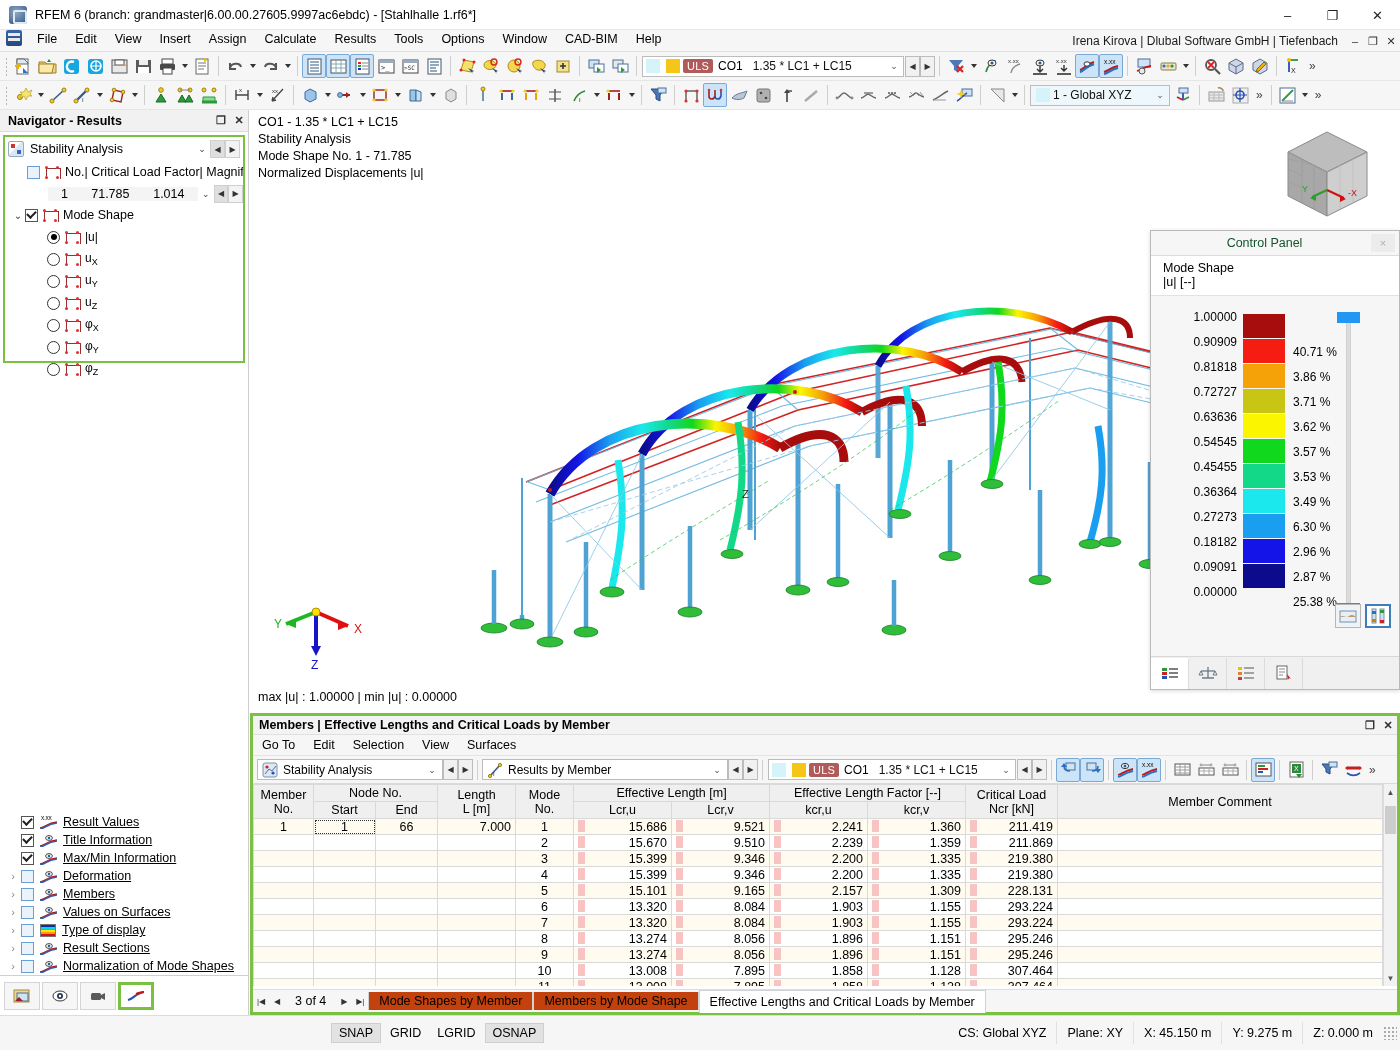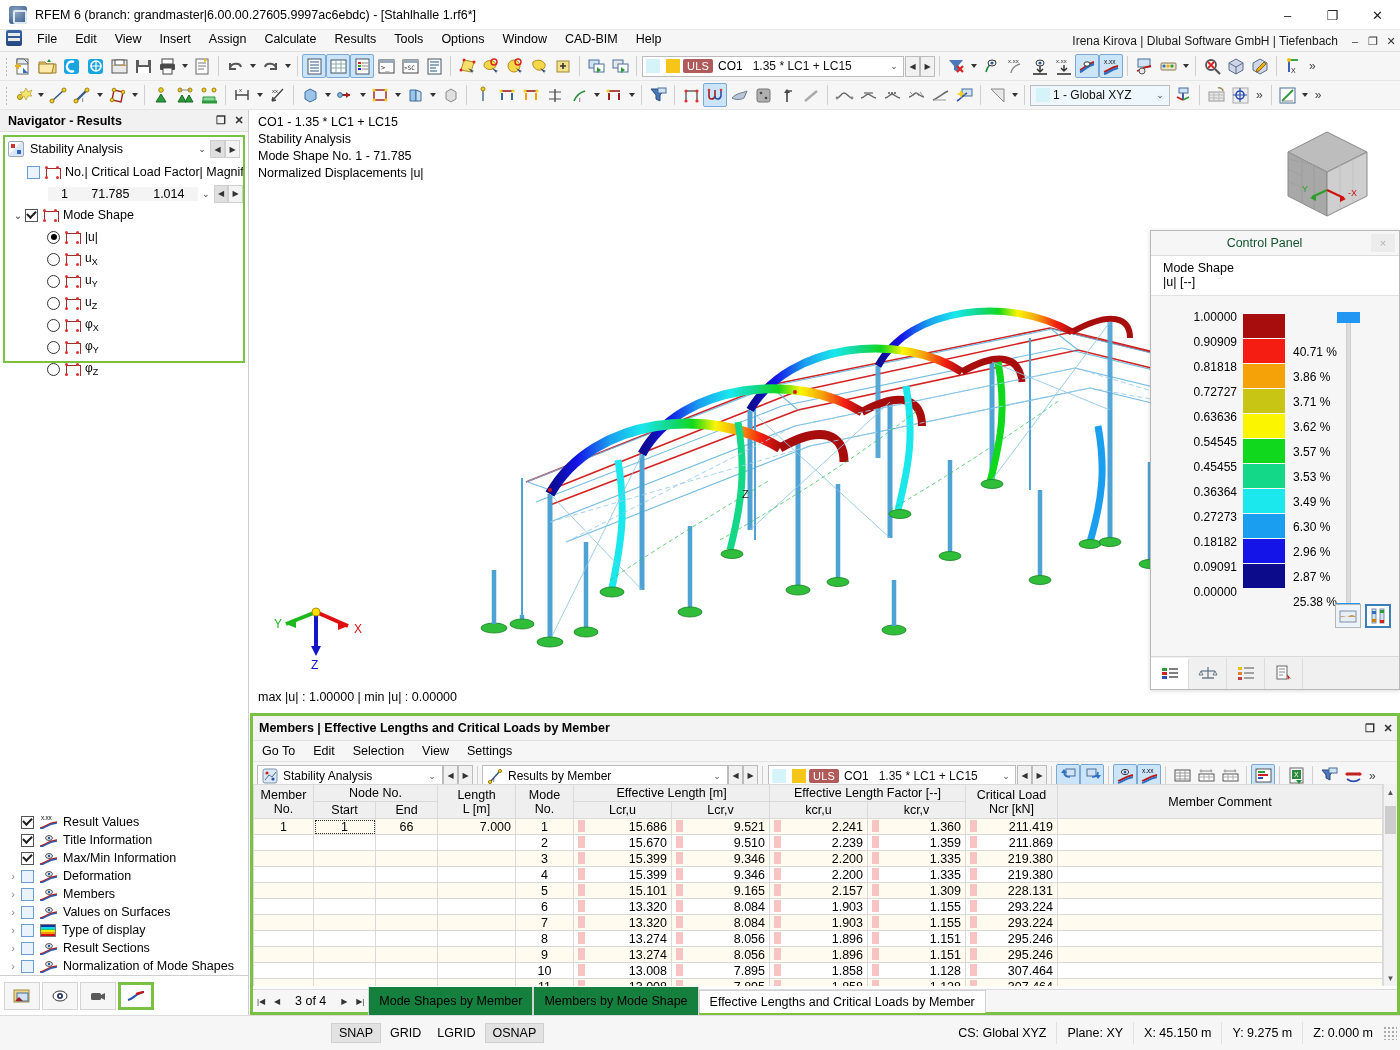--- a/index.html
+++ b/index.html
@@ -140,21 +140,21 @@
 
   .rdrow { display: flex; align-items: center; height: 22px; padding-left: 42px; }
   .rdo { width: 13px; height: 13px; border-radius: 50%; border: 1.5px solid #333; flex:none; background:#fff;
     display:inline-flex; align-items:center; justify-content:center;}
   .rdo.on:after { content:""; width:6px; height:6px; border-radius:50%; background:#000; }
   .sub { font-size: 9px; vertical-align: sub; }
 
   .nav-bottom { position:absolute; left:0; right:0; bottom: 40px; padding-left: 5px; }
   .btrow { display:flex; align-items:center; height: 18px; }
   .btrow .exp { width: 16px; text-align:center; color:#888; font-size:11px; }
-  .btrow .lbl { font-size: 12.5px; margin-left: 6px; }
+  .btrow .lbl { font-size: 12.5px; margin-left: 6px; text-decoration: underline; }
   .ico-res { width:17px; height:13px; position:relative; flex:none; }
   .ico-res .xxx { position:absolute; top:-2px; left:1px; font-size:6.5px; letter-spacing:-0.3px; color:#111;}
   .ico-curve { position:absolute; left:0; bottom:0; width:17px; height:8px; }
   .ico-eye { width:17px; height:13px; position:relative; flex:none;}
   .ico-rainbow { width:16px;height:13px;flex:none;border:1px solid #777;
     background: linear-gradient(#0b2fa0 0 18%, #06d6f0 18% 34%, #16d657 34% 50%, #ffe800 50% 66%, #ff9a00 66% 82%, #d61212 82% 100%);}
 
   .nav-tabs {
     position: absolute; left: 0; right: 0; bottom: 0; height: 40px;
     border-top: 1px solid #d0d0d0; display: flex; align-items: center; padding: 4px;
@@ -203,21 +203,21 @@
      border-top: 1px solid #d8d8d8; display:flex; align-items:center; }
   .cp-tab { width: 38px; height: 31px; display:inline-flex;align-items:center;justify-content:center;
      border-right:1px solid #dcdcdc; }
   .cp-tab.active { background:#fff; border-top: 2px solid #fff; }
 
   
   .tablepanel {
     position: absolute; left: 250px; right: 0; top: 603px; bottom: 0;
     border: 3px solid #7ac143; background: #fff;
   }
-  .tp-title { height: 25px; background: #f3f3f3; display: flex; align-items: center;
+  .tp-title { height: 19px; background: #f3f3f3; display: flex; align-items: center;
     font-weight: bold; font-size: 12.5px; padding-left: 6px; border-bottom: 1px solid #e0e0e0;}
   .tp-title .sp { flex: 1; }
   .tp-title .b { width: 18px; text-align:center; font-size: 11px; color:#333;}
   .tp-menu { height: 21px; background: #f6f6f6; display: flex; align-items: center; border-bottom:1px solid #e4e4e4;}
   .tp-menu .mi { padding: 2px 9px; font-size: 12.5px; }
   .tp-tools { height: 28px; background:#f6f6f6; display:flex; align-items:center; border-bottom:1px solid #dadada; padding-left:4px;}
   .tp-combo { height: 21px; border:1px solid #bcbcbc; background:#fff; display:inline-flex; align-items:center;
       font-size:12px; flex:none; }
   .tp-combo .icn { width:16px;height:16px;margin:0 5px 0 4px; flex:none;}
   .tp-combo .txt { flex:1; }
@@ -236,22 +236,22 @@
   .cellsel { outline: 1px dotted #333; outline-offset: -2px; }
   .vscroll { position:absolute; right:0; top:68px; bottom:26px; width:14px; background:#f2f2f2; border-left:1px solid #dcdcdc;}
   .vscroll .thumb { position:absolute; top:22px; left:1px; width:11px; height: 28px; background:#cdcdcd;}
   .vscroll .ar { position:absolute; left:0; width:13px; height:16px; display:flex;align-items:center;justify-content:center;
      font-size:8px;color:#555;}
 
   .tp-foot { position:absolute; left:0; right:0; bottom:0; height: 23px; background:#f6f6f6;
      border-top: 1px solid #dcdcdc; display:flex; align-items:center; }
   .pg-btn { width:16px; height:21px; display:inline-flex;align-items:center;justify-content:center;font-size:8px;color:#333;}
   .pg-txt { font-size:12.5px; padding: 0 10px; }
-  .sheet-tab { height: 28px; padding: 0 10px; display:inline-flex; align-items:center; font-size:12.5px;
-     background:#15803d; border-left:1px solid #d2d2d2; border-right:1px solid #d2d2d2; }
+  .sheet-tab { height: 18px; padding: 0 10px; display:inline-flex; align-items:center; font-size:12.5px;
+     background:#c2410c; border-left:1px solid #d2d2d2; border-right:1px solid #d2d2d2; }
   .sheet-tab.active { background:#fff; font-weight: normal; border-top: 1px solid #d2d2d2; height:23px;}
 
   
   .status {
     position: absolute; left: 0; right: 0; bottom: 0; height: 35px;
     background: #f6f6f6; border-top: 1px solid #dcdcdc; display: flex; align-items: center;
   }
   .status .seg { font-size: 12.5px; padding: 0 10px; border-right:1px solid #e0e0e0; height:22px; display:flex;align-items:center;}
   .snapgrp { display:flex; align-items:center; margin-left: 330px; }
   .snap { font-size: 12.5px; padding: 2px 7px; margin: 0 1px; }
@@ -1404,21 +1404,21 @@
         <span class="sp"></span>
         <span class="b">❐</span>
         <span class="b">✕</span>
       </div>
 
       <div class="tp-menu">
         <div class="mi">Go To</div>
         <div class="mi">Edit</div>
         <div class="mi">Selection</div>
         <div class="mi">View</div>
-        <div class="mi">Settings</div>
+        <div class="mi">Surfaces</div>
       </div>
 
       <div class="tp-tools">
         <div class="tp-combo" style="width:186px">
           <span class="icn">
             <svg width="16" height="16">
                 <rect x="1" y="1" width="14" height="14" rx="2" fill="#dce9f5" stroke="#7a93ad"></rect>
                 <circle cx="5" cy="5" r="1.6" fill="#d02020"></circle>
                 <circle cx="11" cy="11" r="1.6" fill="#2a4fb0"></circle>
                 <path d="M3 12l4-5 3 2 4-5" stroke="#4a6f9a" fill="none"></path>

